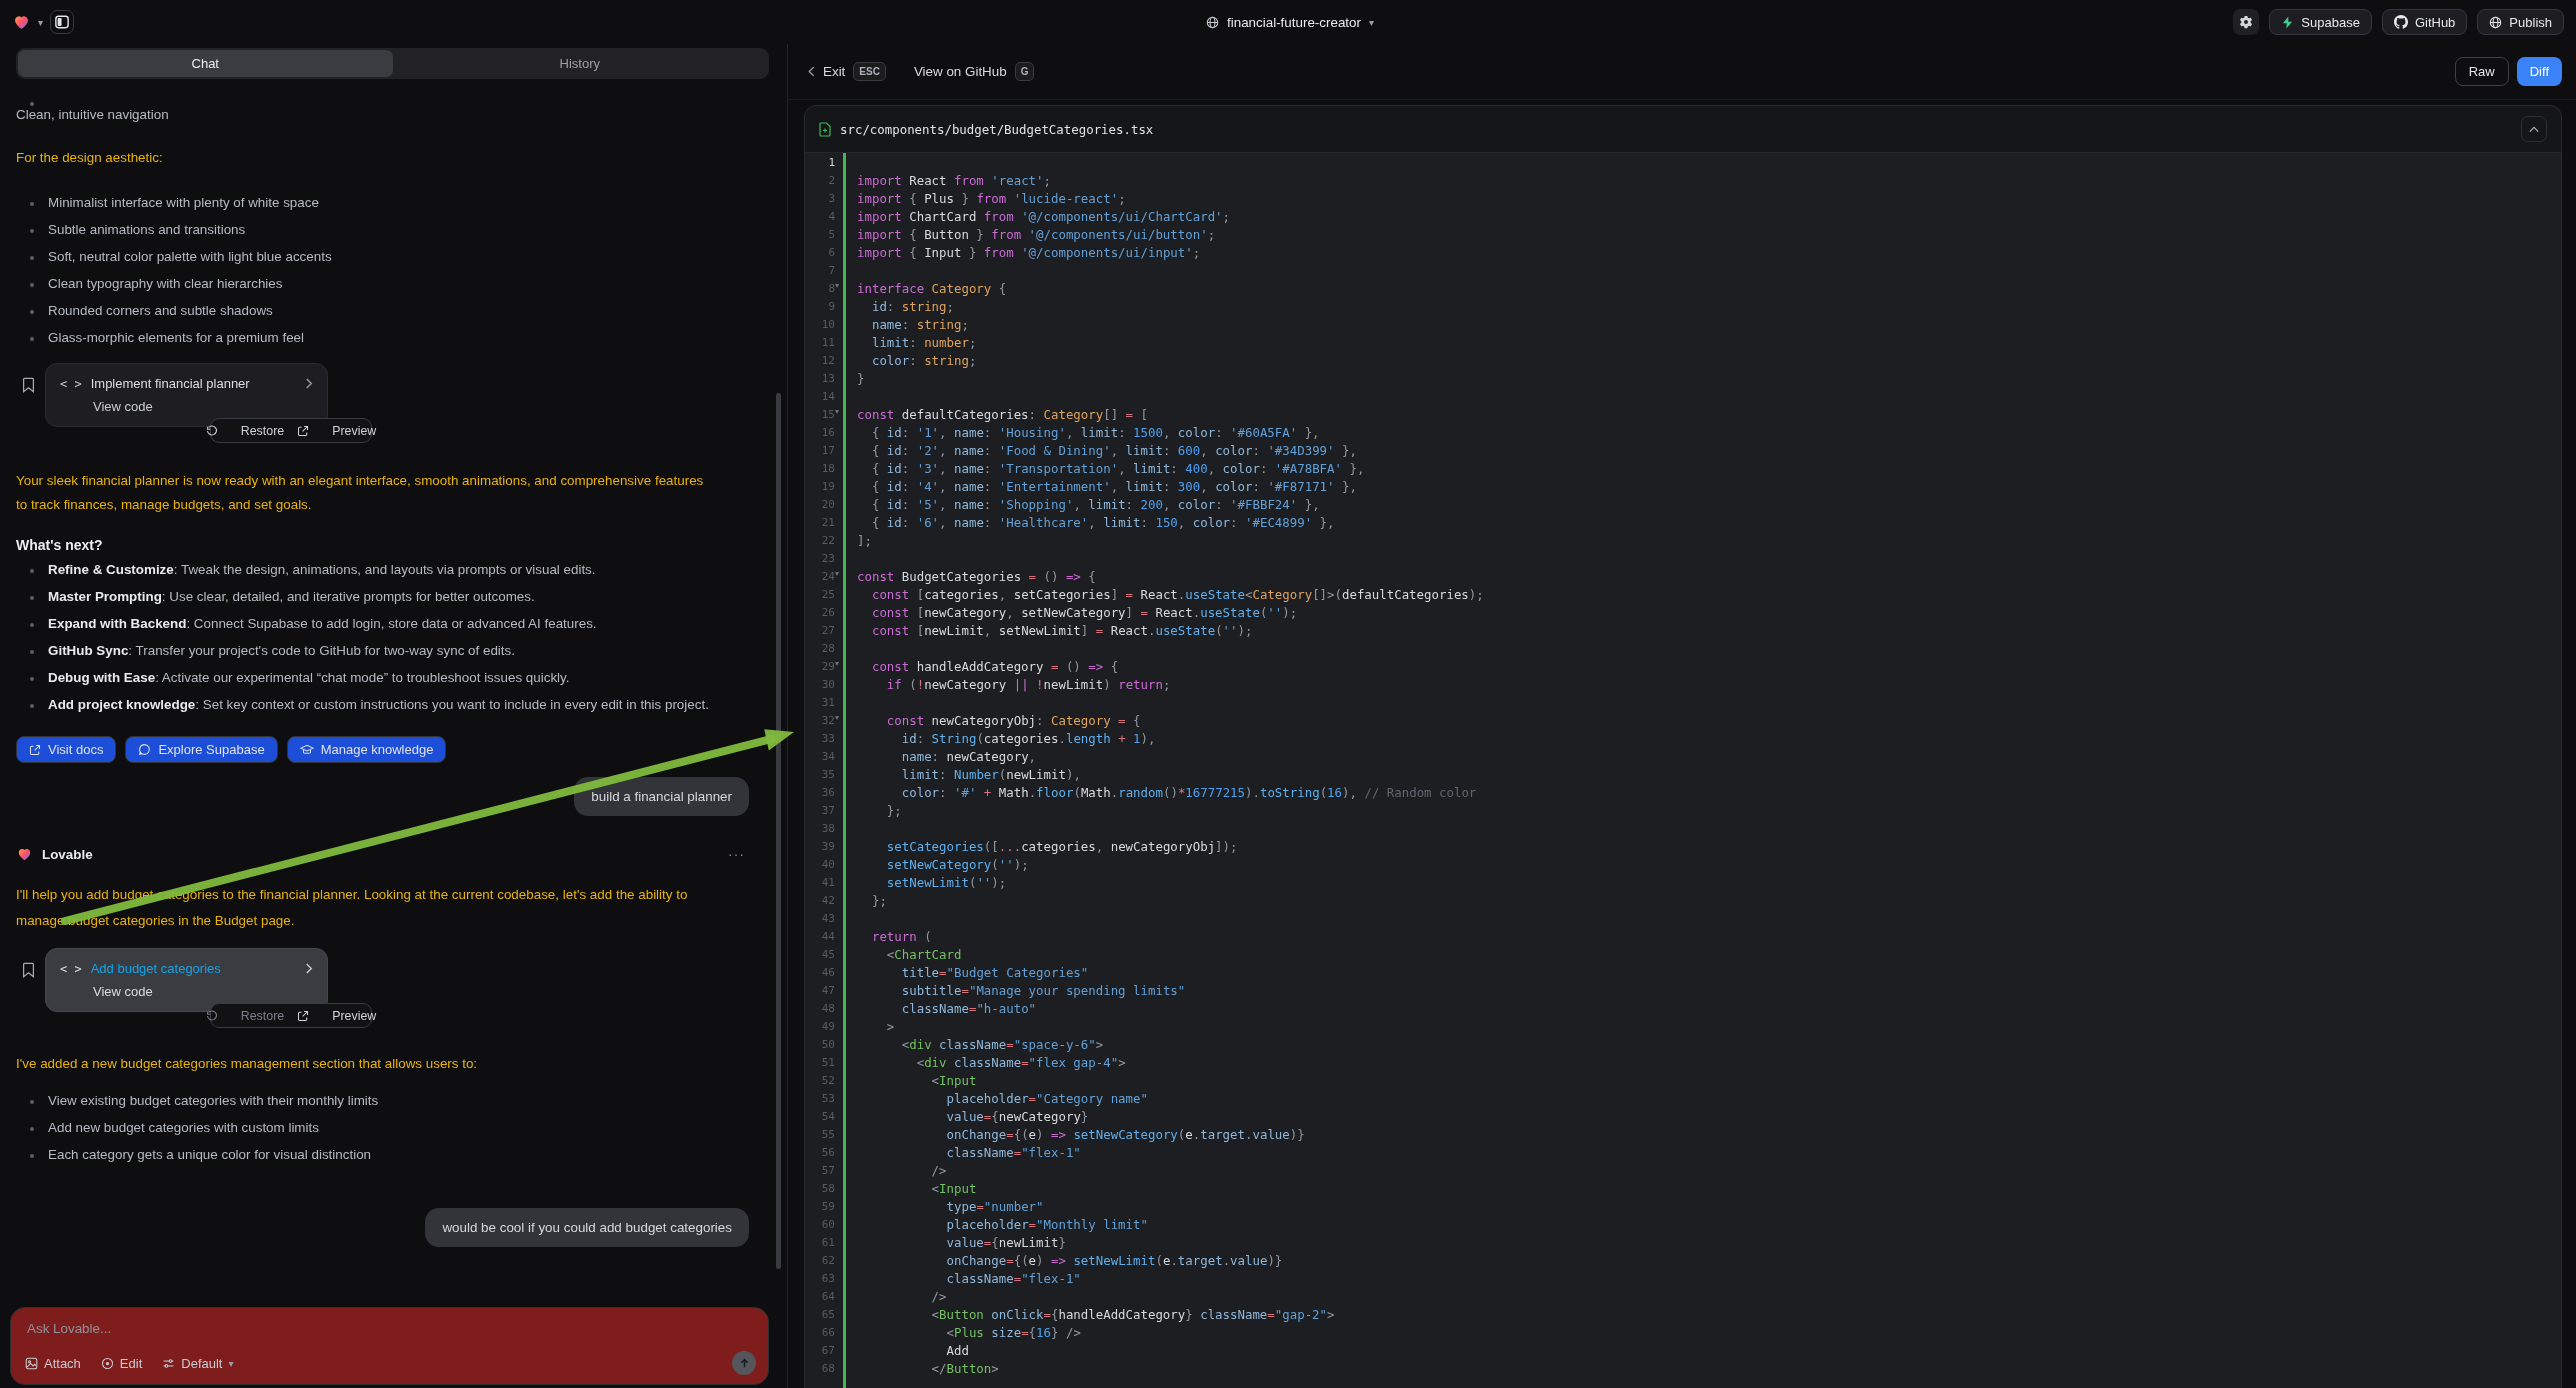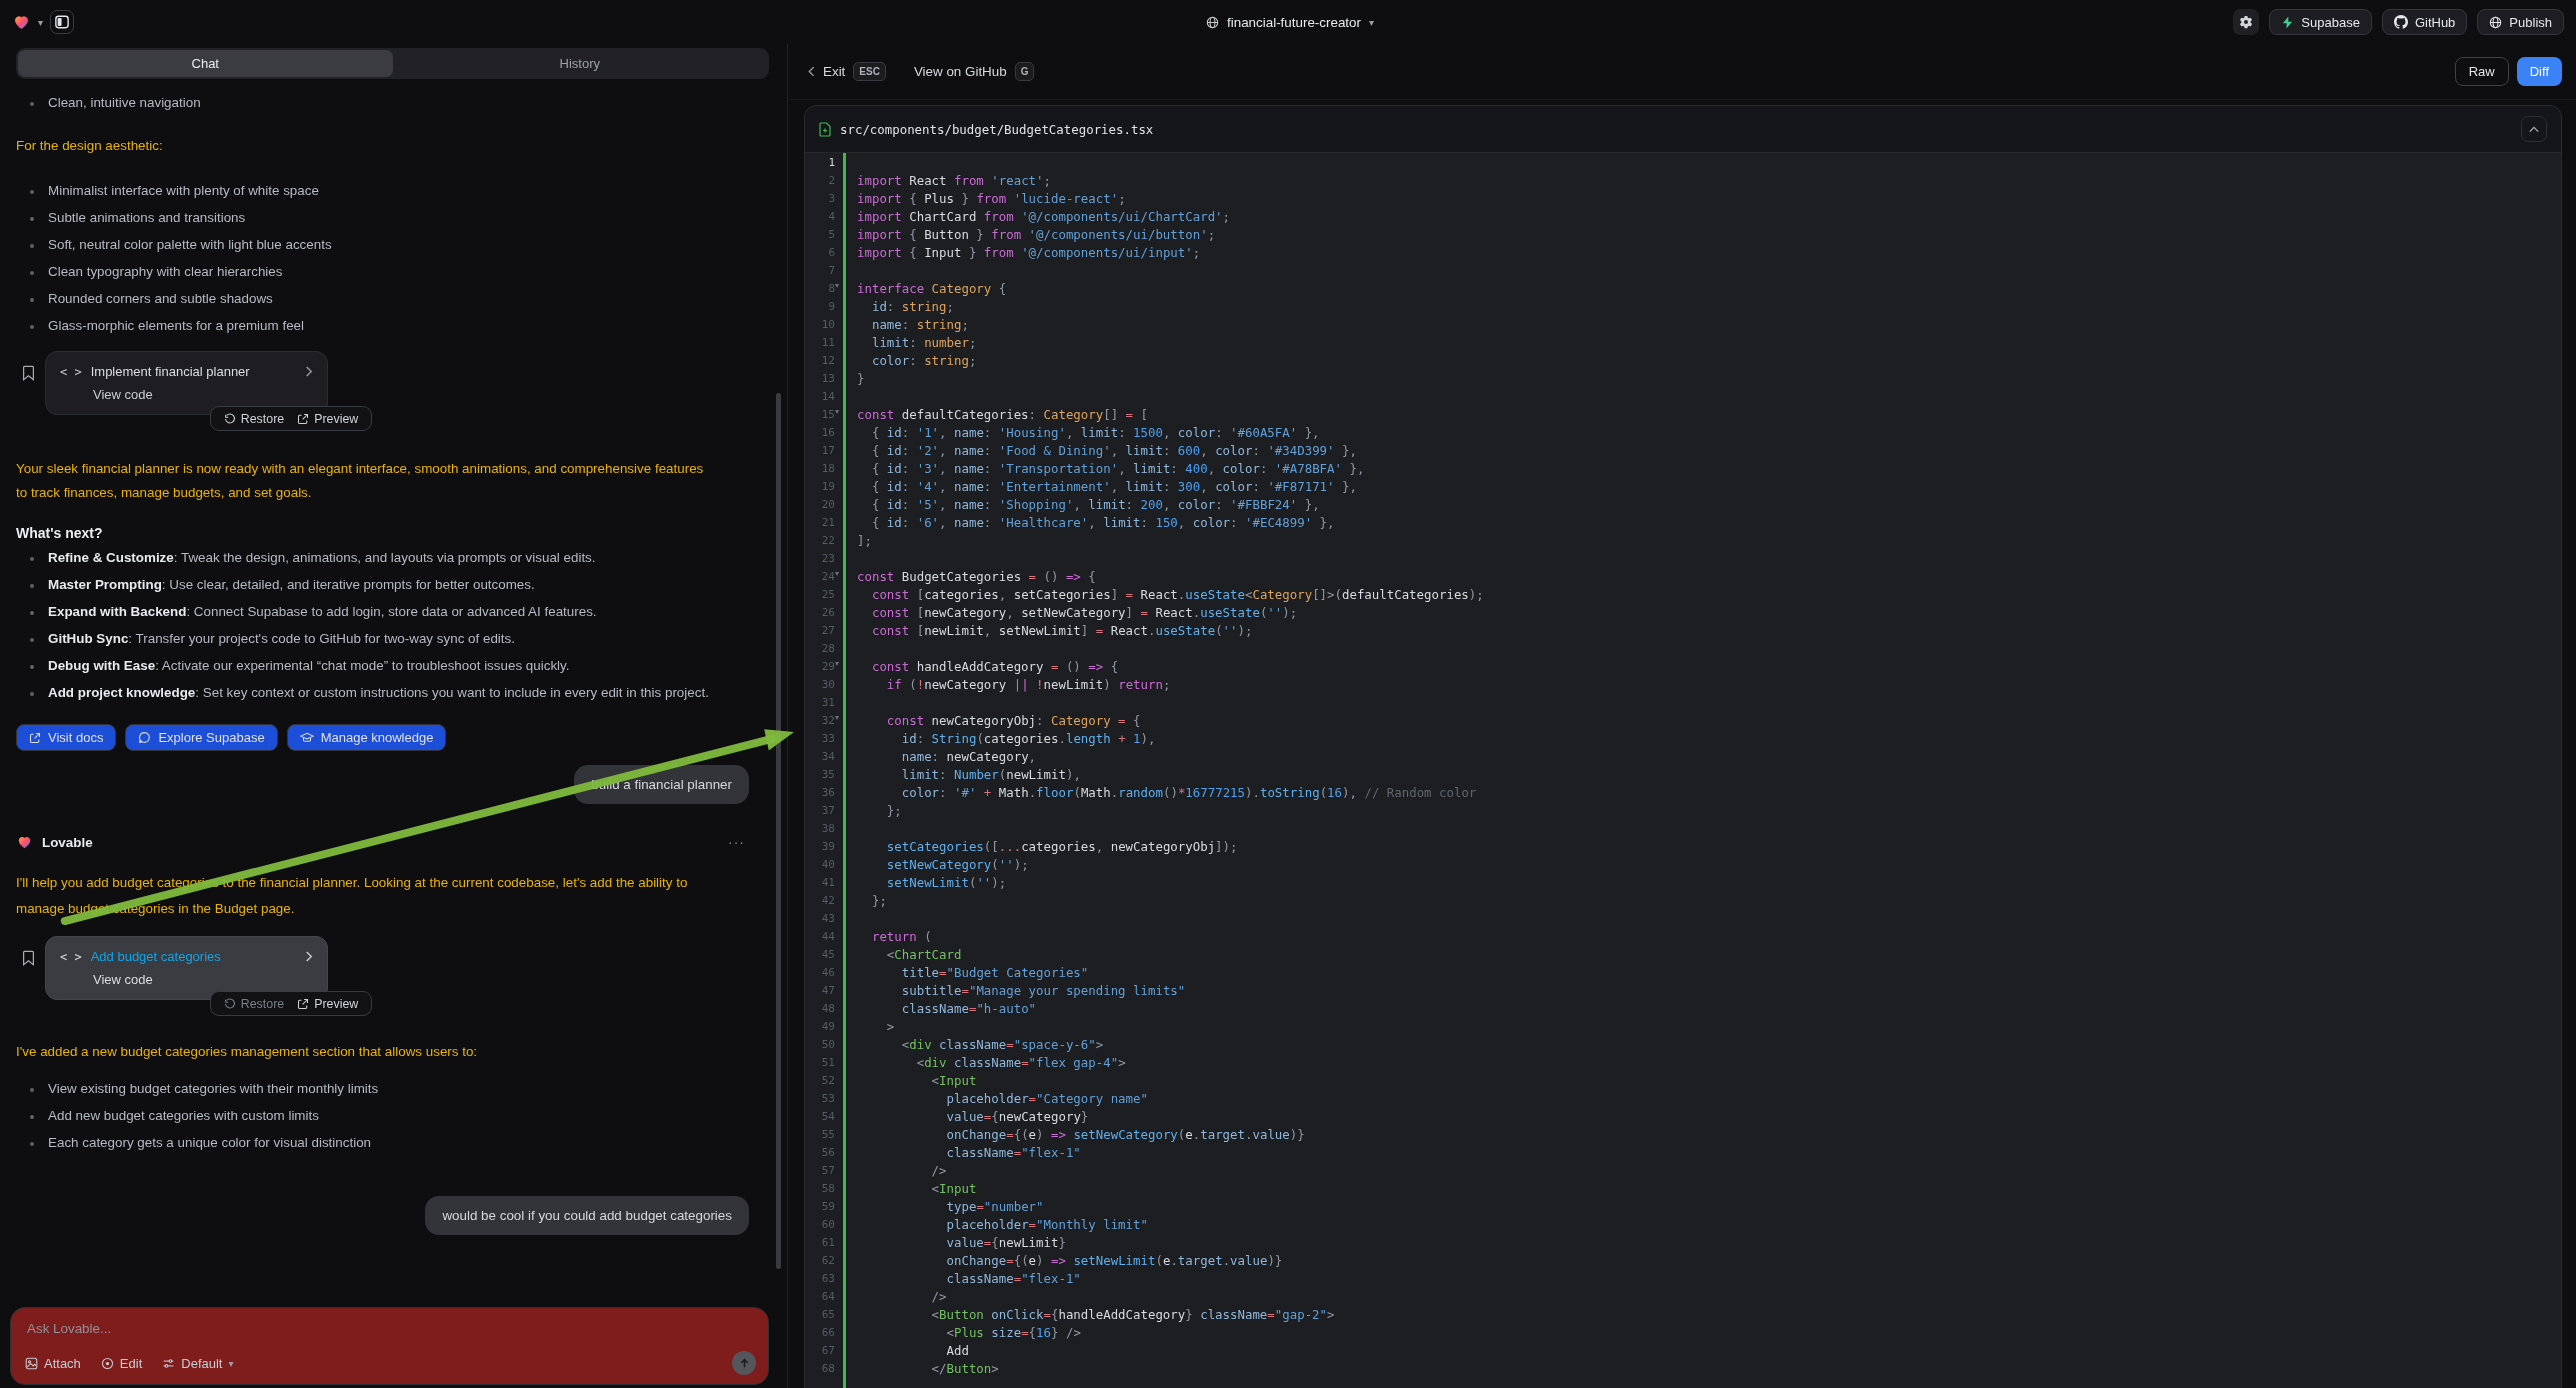--- a/index.html
+++ b/index.html
@@ -33,21 +33,21 @@
   .h-bold { font-size:14px; font-weight:700; color:#eceef2; }
 
   .card-row { display:flex; align-items:flex-start; margin-left:6px; }
   .bookmark { margin:14px 10px 0 0; flex:none; }
   .edit-card { width:283px; border-radius:12px; background:#1e1e22; border:1px solid #2b2c31; padding:12px 14px; cursor:pointer; }
   .edit-card.selected { background:#3b3c42; border-color:#46474d; }
   .card-title-row { display:flex; align-items:center; gap:9px; }
   .card-title { font-size:13px; font-weight:500; color:#dcdee3; flex:1; }
   .card-view { font-size:13px; color:#c9ccd2; margin:8px 0 0 33px; cursor:pointer; }
   .hover-pill { position:relative; margin:-9px 0 0 165px; width:162px; height:25px; background:#121214; border:1px solid #3a3b40; border-radius:9px; display:flex; align-items:center; justify-content:center; gap:13px; z-index:5; }
-  .hp-item { display:flex; align-items:center; gap:5px; font-size:12.4px; color:#d0d3d8; cursor:pointer; }
+  .hp-item { display:flex; align-items:center; gap:23px; font-size:12.4px; color:#d0d3d8; cursor:pointer; }
   .hp-item.dim { color:#7c7f87; }
 
   .actions-row { display:flex; gap:9px; }
   .action-btn { height:27px; border-radius:8px; background:#1d4ed8; border:1px solid #323338; display:flex; align-items:center; gap:7px; padding:0 12px; font-size:13px; color:#dfe1e6; cursor:pointer; }
 
   .bubble { background:#333439; border-radius:14px; padding:12px 17px; font-size:13.4px; color:#d6d8dd; width:fit-content; margin-left:auto; margin-right:22px; }
 
   .lovable-row { display:flex; align-items:center; gap:9px; position:relative; }
   .lovable-name { font-size:13.4px; font-weight:600; color:#e8eaee; }
   .menu-dots { position:absolute; right:26px; top:0; color:#85888f; font-size:14px; letter-spacing:1px; cursor:pointer; }
@@ -164,21 +164,21 @@
   <div id="tabs">
     <div class="tab active">
         <span>Chat</span>
       </div>
     <div class="tab">
         <span>History</span>
       </div>
   </div>
 
   <div id="chatscroll">
-    <div class="bullet-li" style="margin-top:6px;">
+    <div class="bullet-li" style="margin-top:6px;flex-direction:column;">
       <span class="dot"></span>
         <span class="txt">Clean, intuitive navigation</span>
     </div>
 
     <div class="para" style="margin-top:22px;">For the design aesthetic:</div>
 
     <div id="design-list" style="margin-top:24px;">
         <div class="bullet-li">
           <span class="dot"></span>
           <span class="txt">Minimalist interface with plenty of white space</span>

